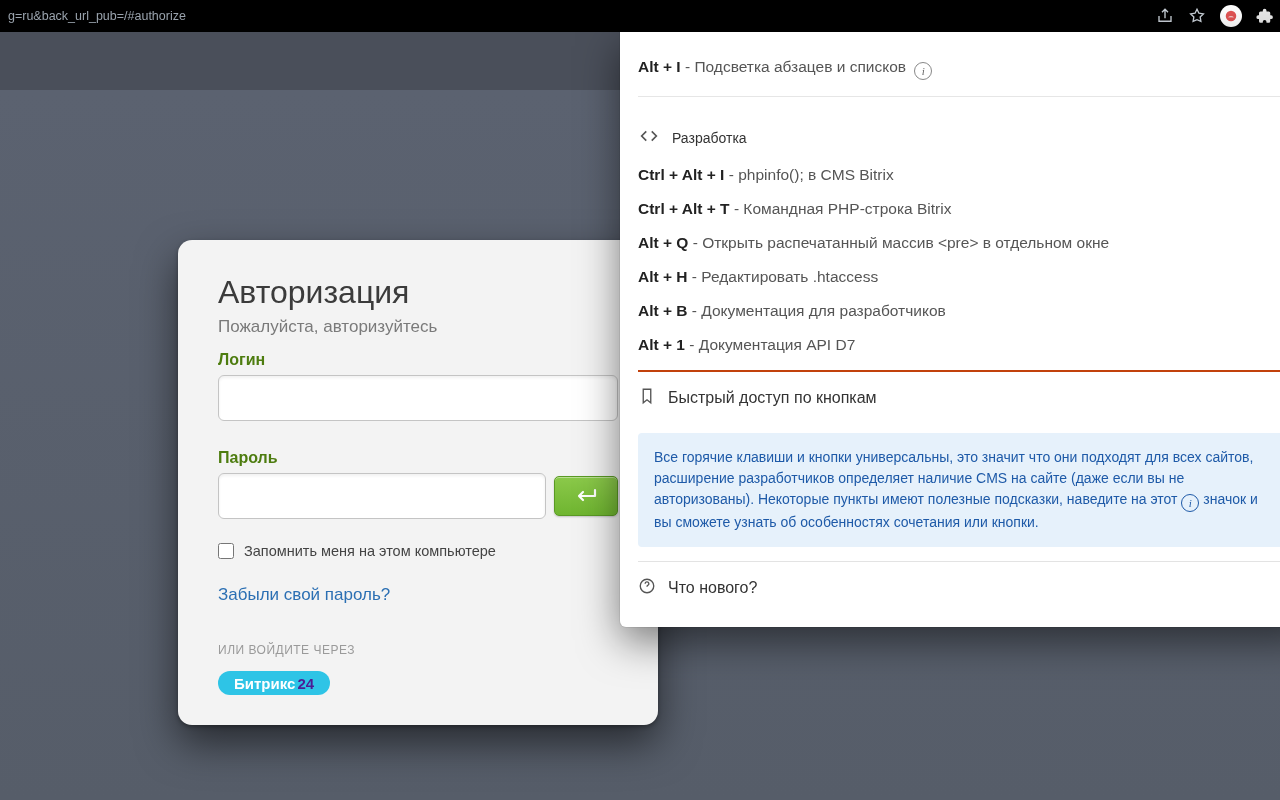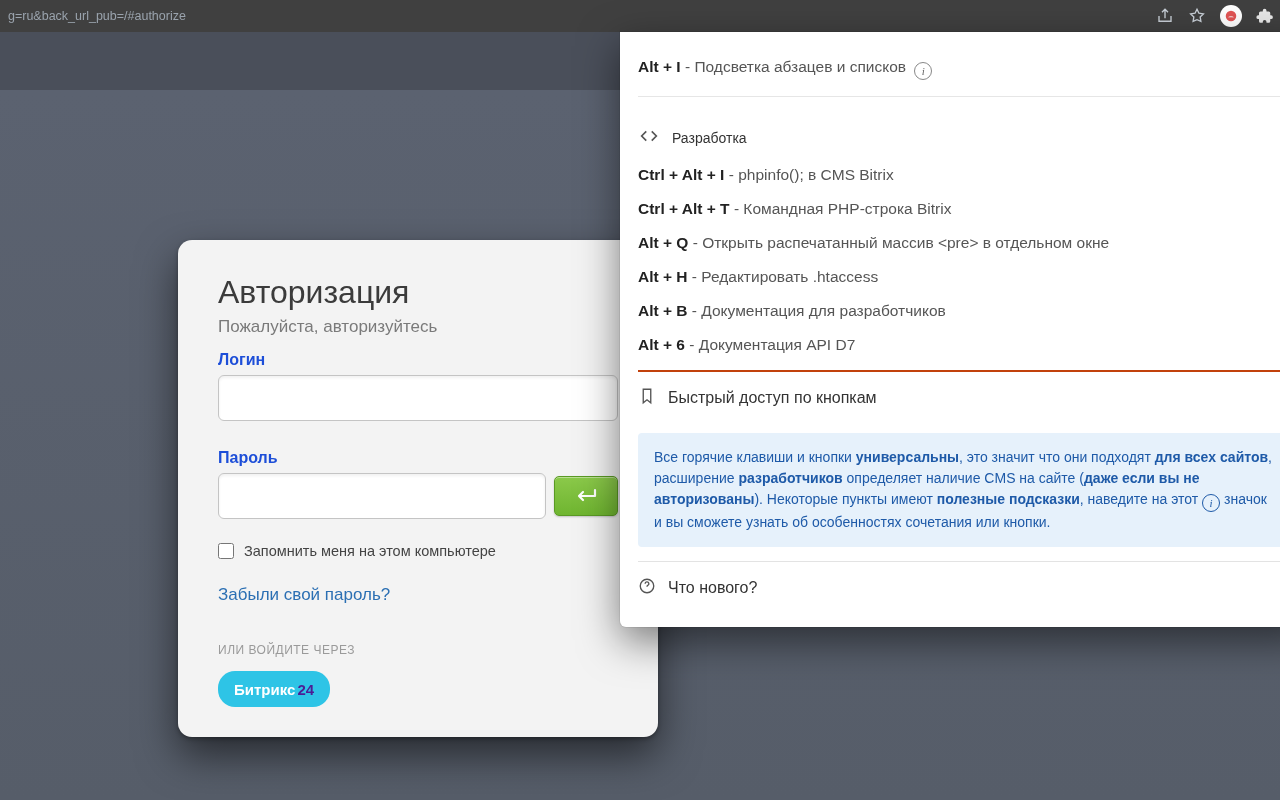--- a/index.html
+++ b/index.html
@@ -2,21 +2,21 @@
 <html><head>
 <meta charset="utf-8">
 <style>
   * { box-sizing: border-box; margin: 0; padding: 0; }
   html, body { width: 1280px; height: 800px; overflow: hidden; font-family: "Segoe UI", Arial, sans-serif; }
   body { background: #585f6b; }
 
   
   .browser-bar {
     height: 32px;
-    background: #404040;
+    background: #000000;
     display: flex;
     align-items: center;
     padding: 0 8px;
     color: #9aa3ad;
     font-size: 12.5px;
     position: relative;
   }
   .url-fragment { flex: 0 0 auto; }
   .chrome-right { position: absolute; right: 6px; display: flex; align-items: center; gap: 14px; }
   .chrome-icon { width: 18px; height: 18px; display: flex; align-items: center; justify-content: center; color: #c9d0d8; }
@@ -38,21 +38,21 @@
     left: 178px;
     top: 150px;
     width: 480px;
     background: #f3f3f3;
     border-radius: 14px;
     box-shadow: 0 18px 40px rgba(0,0,0,.55), 0 2px 4px rgba(0,0,0,.3);
     padding: 34px 40px 30px 40px;
   }
   .login-title { font-size: 32px; color: #3b3b3b; font-weight: 400; }
   .login-sub { font-size: 17px; color: #7a7a7a; margin-top: 6px; margin-bottom: 14px; }
-  .field-label { font-size: 16px; color: #1d4ed8; margin-top: 10px; margin-bottom: 6px; font-weight: 600; }
+  .field-label { font-size: 16px; color: #4d7c0f; margin-top: 10px; margin-bottom: 6px; font-weight: 600; }
   .text-input {
     width: 100%;
     height: 46px;
     border: 1px solid #c4c4c4;
     border-radius: 6px;
     background: #fff;
     padding: 0 12px;
     font-size: 16px;
     box-shadow: inset 0 2px 3px rgba(0,0,0,.06);
   }
@@ -66,21 +66,21 @@
     box-shadow: 0 1px 0 rgba(255,255,255,.4) inset, 0 1px 2px rgba(0,0,0,.2);
     cursor: pointer;
   }
   .remember-row { display:flex; align-items:center; gap:10px; margin-top: 24px; font-size: 14.5px; color:#444; }
   .remember-row input { width:16px; height:16px; }
   .forgot { display:block; margin-top: 26px; font-size: 17px; color: #2b6fb3; text-decoration: none; }
   .or-via { margin-top: 38px; font-size: 12px; color:#9a9a9a; letter-spacing: .5px; }
   .b24-pill {
     display:inline-flex; align-items:center;
     margin-top: 14px;
-    height: 36px;
+    height: 24px;
     background: #2ec4e6;
     color: #fff;
     border-radius: 17px;
     padding: 0 16px;
     font-size: 15px;
     font-weight: 600;
     cursor: pointer;
   }
   .b24-pill .num { color: #4c1d95; margin-left: 2px; }
 
@@ -116,21 +116,21 @@
   .plus { font-size: 20px; color:#555; }
   .hint-box {
     background: #e6f1fb;
     border-radius: 4px;
     padding: 14px 16px 14px 16px;
     font-size: 14px;
     color: #1e5aa8;
     line-height: 1.5;
     margin: 10px 0 14px 0;
   }
-  .hint-box b { font-weight: 700; }
+  .hint-box b { font-weight: 400; }
   .hint-inline-icon {
     display:inline-flex; width:18px; height:18px; border:1.5px solid #1e5aa8; border-radius:50%;
     align-items:center; justify-content:center; font-size:11px; font-style:italic; font-family: Georgia, serif;
     vertical-align:-3px; margin-right:4px;
   }
   .hr { border:none; border-top:1px solid #e6e6e6; margin: 6px 0 0 0; }
 
   .icon-svg-stroke { stroke: currentColor; fill: none; stroke-width: 1.8; }
 </style>
 </head>
@@ -215,21 +215,21 @@
         </svg>
     </span>
     <span>Разработка</span>
   </div>
 
   <div class="shortcut-line"><strong>Ctrl + Alt + I</strong> - <span>phpinfo(); в CMS Bitrix</span></div>
   <div class="shortcut-line"><strong>Ctrl + Alt + T</strong> - <span>Командная PHP-строка Bitrix</span></div>
   <div class="shortcut-line"><strong>Alt + Q</strong> - <span>Открыть распечатанный массив &lt;pre&gt; в отдельном окне</span></div>
   <div class="shortcut-line"><strong>Alt + H</strong> - <span>Редактировать .htaccess</span></div>
   <div class="shortcut-line"><strong>Alt + B</strong> - <span>Документация для разработчиков</span></div>
-  <div class="shortcut-line"><strong>Alt + 6</strong> - <span>Документация API D7</span></div>
+  <div class="shortcut-line"><strong>Alt + 1</strong> - <span>Документация API D7</span></div>
 
   <div class="collapse-row">
     <div class="left">
       <span>
         <svg width="18" height="18" viewBox="0 0 24 24" class="icon-svg-stroke" style="color:#555">
             <path d="M7 3h10v18l-5-4-5 4z"></path>
           </svg>
       </span>
       <span>Быстрый доступ по кнопкам</span>
     </div>

